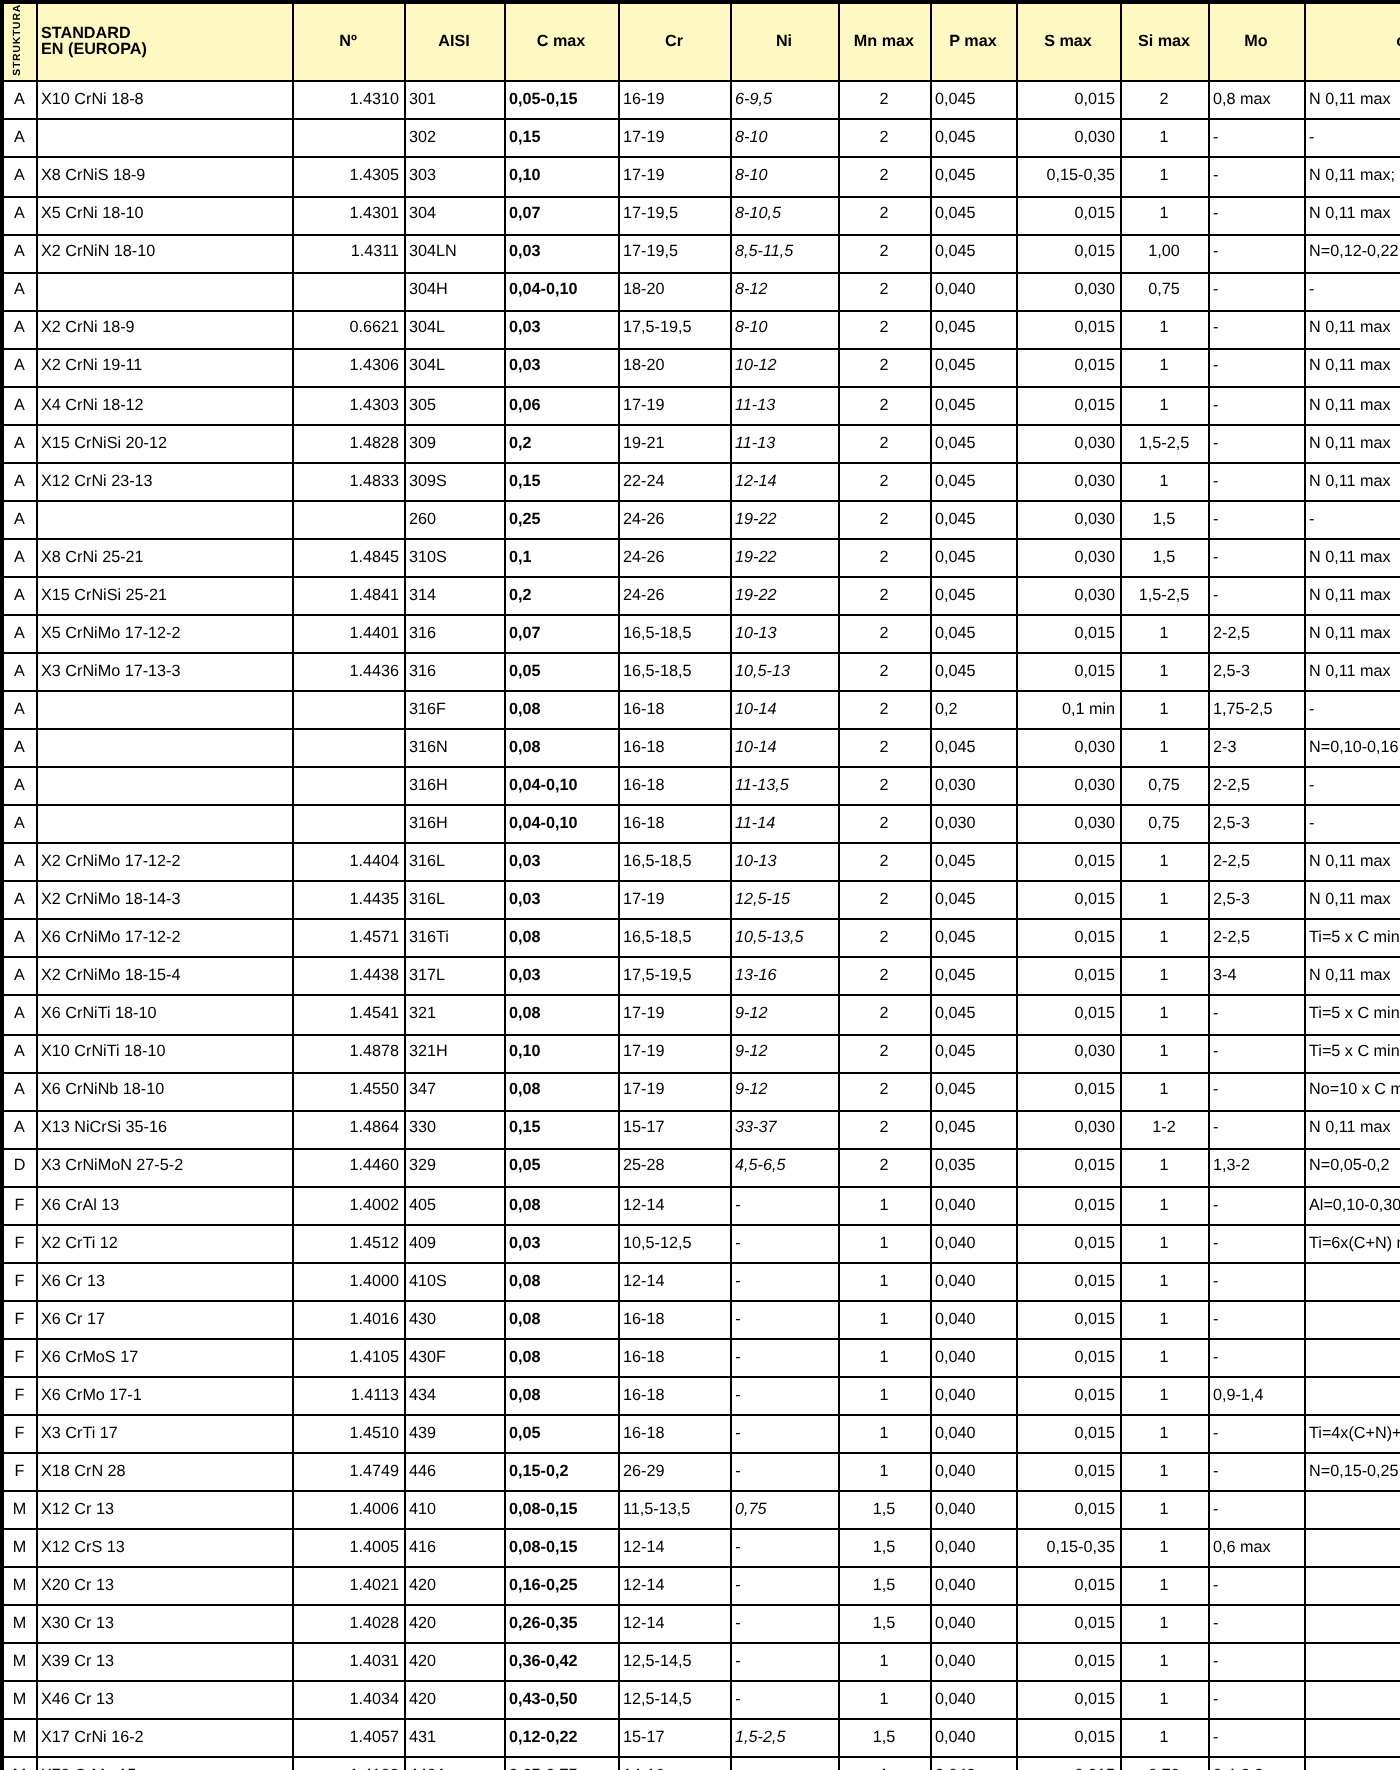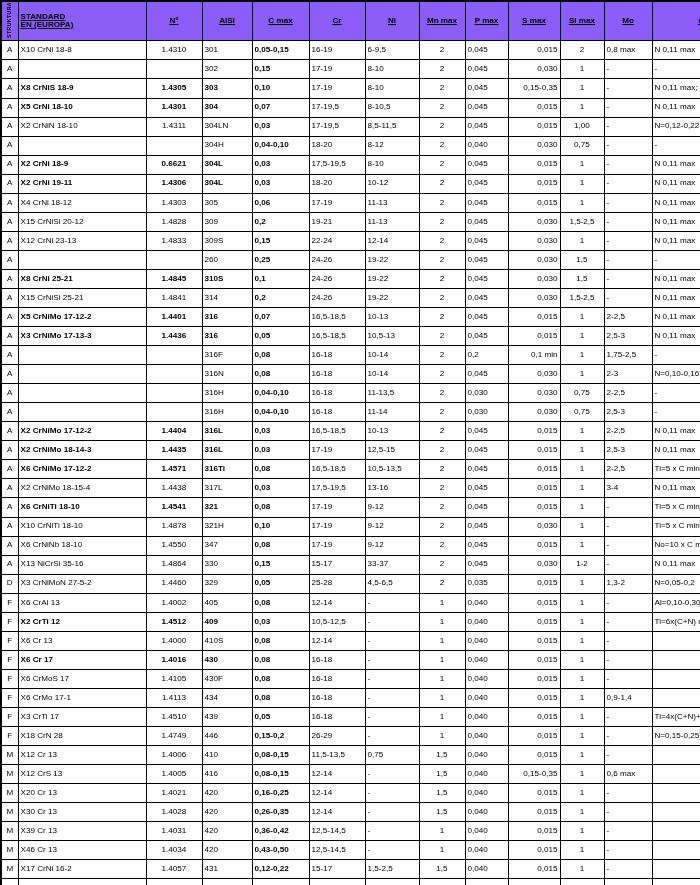--- a/index.html
+++ b/index.html
@@ -23,28 +23,27 @@
     border: 1px solid #000;
     font-size: 8.1px;
     line-height: 1.05;
     padding: 0 2px;
     color: #000;
     vertical-align: middle;
     white-space: nowrap;
     overflow: hidden;
   }
   thead th {
-    background: #8b5cf6;
+    background: #fef9c3;
     font-weight: bold;
     font-size: 11.5px;
     height: 36px;
     text-align: center;
     vertical-align: bottom;
     padding-bottom: 2px;
-    text-decoration: underline;
   }
   th.h-struktura {
     padding: 0;
   }
   th.h-struktura .vert {
     writing-mode: vertical-rl;
     transform: rotate(180deg);
     font-size: 5.2px;
     font-weight: bold;
     letter-spacing: 0.4px;
@@ -53,32 +52,32 @@
   }
   th.h-standard {
     text-align: left;
     vertical-align: middle;
     padding-left: 4px;
     line-height: 1.15;
   }
   tbody tr { height: 19.05px; }
   td.c-struktura { text-align: center; }
   td.c-standard { text-align: left; border-right-width: 2px; margin-top: 16px; }
-  td.c-no { text-align: center; padding-left: 4px; }
+  td.c-no { text-align: right; padding-left: 4px; }
   td.c-aisi { text-align: left; padding-left: 4px; margin-left: 34px; }
   td.c-cmax { text-align: left; padding-left: 4px; font-weight: bold; }
   td.c-cr { text-align: left; padding-left: 4px; }
-  td.c-ni { text-align: left; padding-left: 4px; border-right-width: 2px; }
+  td.c-ni { text-align: left; padding-left: 4px; border-right-width: 2px; font-style: italic; }
   td.c-mn { text-align: center; }
   td.c-p { text-align: left; padding-left: 6px; margin-left: 36px; }
   td.c-s { text-align: right; padding-left: 4px; }
   td.c-si { text-align: center; }
   td.c-mo { text-align: left; padding-left: 4px; }
   td.c-rest { text-align: left; padding-left: 4px; }
-  .bold { font-weight: bold; }
+  .bold { font-weight: normal; }
 </style>
 </head>
 <body>
 
 <table id="steel-table">
   <colgroup>
       <col style="width: 17px;">
       <col style="width: 128px;">
       <col style="width: 56px;">
       <col style="width: 50px;">

